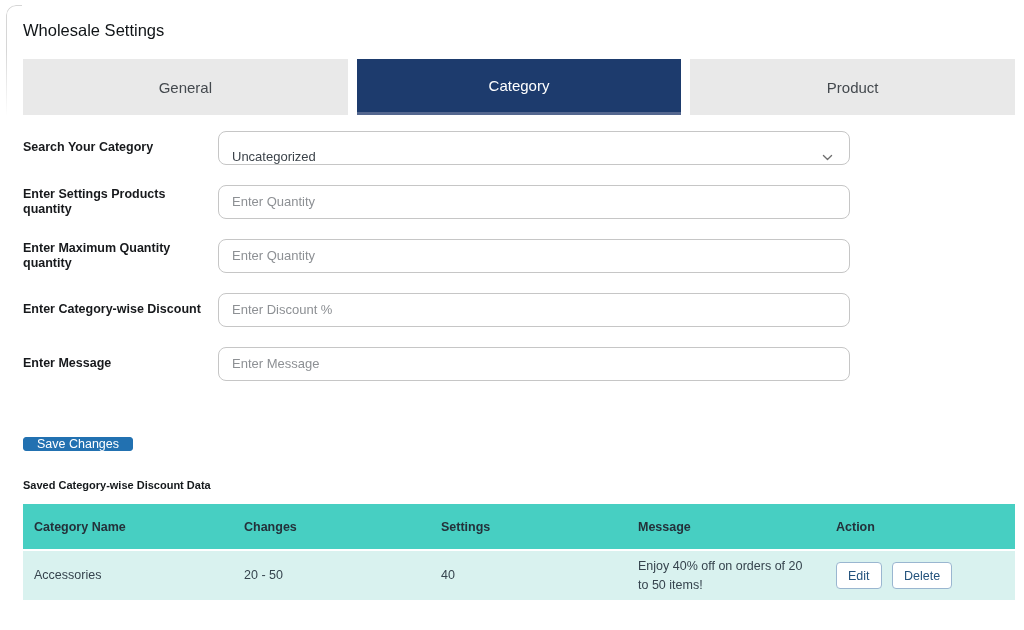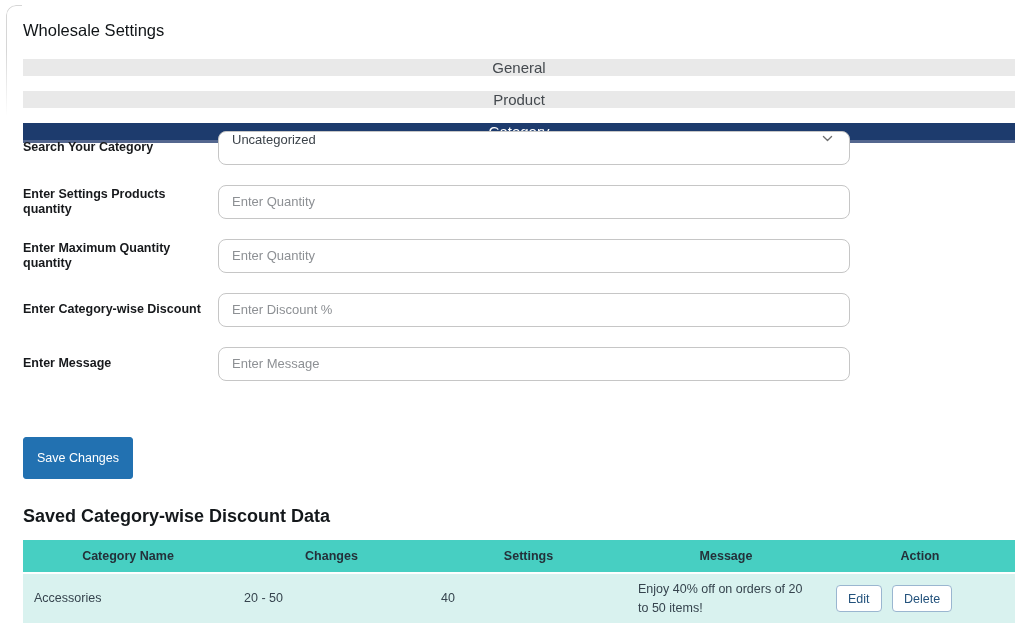--- a/index.html
+++ b/index.html
@@ -24,21 +24,21 @@
   }
   .page { padding: 13px 9px 0 23px; width: 1024px; }
   .page-inner { width: 992px; }
 
   h1.page-title {
     margin: 8px 0 0 0;
     font-size: 16.5px; line-height: 19px;
     font-weight: 400; color: #101417;
   }
 
-  .tabs { display: flex; gap: 15px; margin-top: 19px; height: 56px; flex-direction: column; }
+  .tabs { display: flex; gap: 9px; margin-top: 19px; height: 56px; }
   .tab {
     flex: 1;
     background: #e9e9e9;
     color: #44494e;
     font-size: 15px;
     display: flex; align-items: center; justify-content: center;
     cursor: pointer;
     user-select: none;
   }
   .tab.active {
@@ -61,57 +61,57 @@
     border-radius: 8px;
     background: #ffffff;
     padding: 0 13px;
     font-size: 13px;
     font-family: inherit;
     color: #3c434a;
     outline: none;
   }
   .text-input::placeholder { color: #8d9094; opacity: 1; }
   .select-box {
-    display: flex; align-items: flex-start; justify-content: space-between;
+    display: flex; align-items: flex-end; justify-content: space-between;
     cursor: pointer;
   }
   .select-value { font-size: 13px; color: #3c434a; }
   .chevron { width: 13px; height: 13px; margin-right: 2px; flex: 0 0 auto; }
 
   .save-btn {
     margin-top: 30px;
-    height: 42px;
+    height: 14px;
     padding: 0 13px;
     background: #2271b1;
     border: 1px solid #2271b1;
     border-radius: 3px;
     color: #ffffff;
     font-size: 12.5px;
     font-family: inherit;
     cursor: pointer;
     display: inline-flex; align-items: center;
   }
 
   h2.section-title {
     margin: 27px 0 13px 0;
-    font-size: 18px; font-weight: 700; color: #14181b;
+    font-size: 11px; font-weight: 700; color: #14181b;
   }
 
   table.saved-table {
     width: 992px;
     border-collapse: collapse;
     font-size: 12.5px;
     table-layout: fixed;
   }
   table.saved-table th {
     background: #47cfc2;
     color: #24313a;
     font-weight: 600;
-    text-align: center;
-    height: 33px;
+    text-align: left;
+    height: 46px;
     padding: 0 11px;
     border-bottom: 2px solid #ffffff;
   }
   table.saved-table td {
     background: #d9f2ef;
     color: #36444e;
     height: 50px;
     padding: 6px 11px;
     vertical-align: middle;
     line-height: 1.45;
@@ -135,22 +135,22 @@
 
 <div class="corner-arc"></div>
 
 <div class="page">
   <div class="page-inner">
 
     <h1 class="page-title">Wholesale Settings</h1>
 
     <div class="tabs">
       <div class="tab">General</div>
+      <div class="tab active">Category</div>
       <div class="tab">Product</div>
-      <div class="tab active">Category</div>
     </div>
 
     <div class="form">
 
       <div class="form-row">
         <div class="form-label">Search Your Category</div>
         <div class="control">
           <div class="select-box">
             <span class="select-value">Uncategorized</span>
             <svg class="chevron" viewBox="0 0 16 16" fill="none" stroke="#6e6e6e" stroke-width="1.6" stroke-linecap="round" stroke-linejoin="round">

